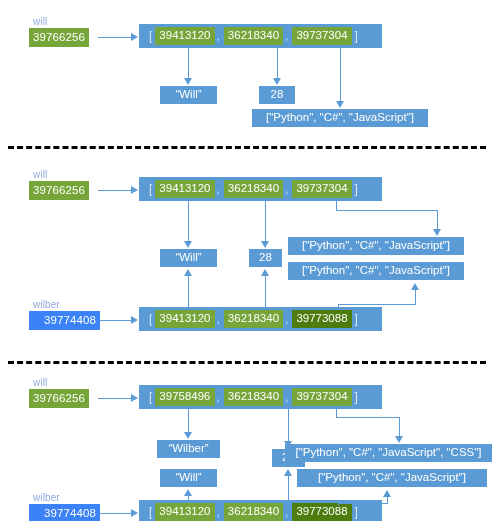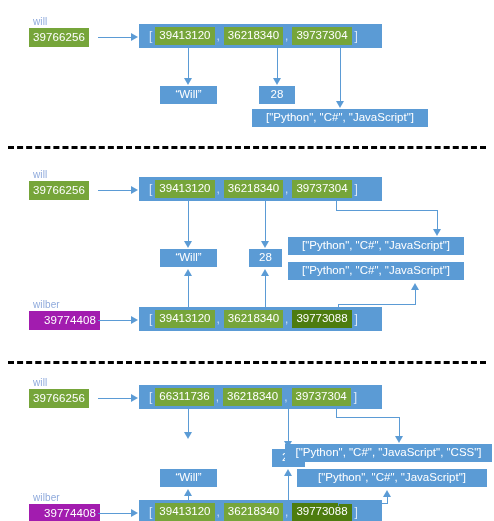--- a/index.html
+++ b/index.html
@@ -19,21 +19,21 @@
     white-space:nowrap;letter-spacing:.1px;
   }
 
   
   .idchip{
     font-size:11.5px;line-height:16px;color:#ffffff;
     padding:1px 4px 2px 4px;white-space:nowrap;
     letter-spacing:.1px;
   }
   .green{background:#76A53A;}
-  .orange{background:#a21caf;padding-left:15px;}
+  .orange{background:#3b82f6;padding-left:15px;}
 
   
   .bluebox{
     background:#5B9BD5;color:#ffffff;
     font-size:11.5px;line-height:15px;
     white-space:nowrap;display:flex;align-items:center;
     box-sizing:border-box;
   }
   .arrbox{
     height:24px;padding:0 7px;gap:0px;
@@ -170,21 +170,21 @@
 
   <div class="abs" style="left:0;top:362px;width:494px;height:159px;">
 
     <div class="abs varname" style="left:33px;top:3px;">will</div>
     <div class="abs idchip green" style="left:29px;top:15px;">39766256</div>
     <div class="ln lnH" style="left:98px;top:24px;width:36px;"></div>
     <div class="arrowR" style="left:131px;top:20px;"></div>
 
     <div class="abs bluebox arrbox" style="left:139px;top:11px;width:243px;">
       <span class="brk">[</span>
-      <span class="cell green">66311736</span>
+      <span class="cell green">39758496</span>
       <span class="comma">,</span>
       <span class="cell green">36218340</span>
       <span class="comma">,</span>
       <span class="cell green">39737304</span>
       <span class="brk">]</span>
     </div>
 
     <div class="abs varname" style="left:33px;top:118px;">wilber</div>
     <div class="abs idchip orange" style="left:29px;top:130px;">39774408</div>
     <div class="ln lnH" style="left:98px;top:139px;width:36px;"></div>
@@ -195,20 +195,21 @@
       <span class="cell green">39413120</span>
       <span class="comma">,</span>
       <span class="cell green">36218340</span>
       <span class="comma">,</span>
       <span class="cell orange">39773088</span>
       <span class="brk">]</span>
     </div>
 
     <div class="ln lnV" style="left:188px;top:35px;height:25px;"></div>
     <div class="arrowD" style="left:184px;top:58px;"></div>
+    <div class="abs bluebox valbox" style="left:157px;top:66px;width:63px;">“Wilber”</div>
 
     <div class="abs bluebox valbox" style="left:160px;top:95px;width:57px;">“Will”</div>
     <div class="arrowU" style="left:184px;top:115px;"></div>
     <div class="ln lnV" style="left:188px;top:121px;height:6px;"></div>
 
     <div class="ln lnV" style="left:288px;top:35px;height:34px;"></div>
     <div class="arrowD" style="left:284px;top:67px;"></div>
     <div class="abs bluebox valbox" style="left:272px;top:75px;width:33px;">28</div>
     <div class="ln lnV" style="left:288px;top:100px;height:27px;"></div>
     <div class="arrowU" style="left:284px;top:95px;"></div>

